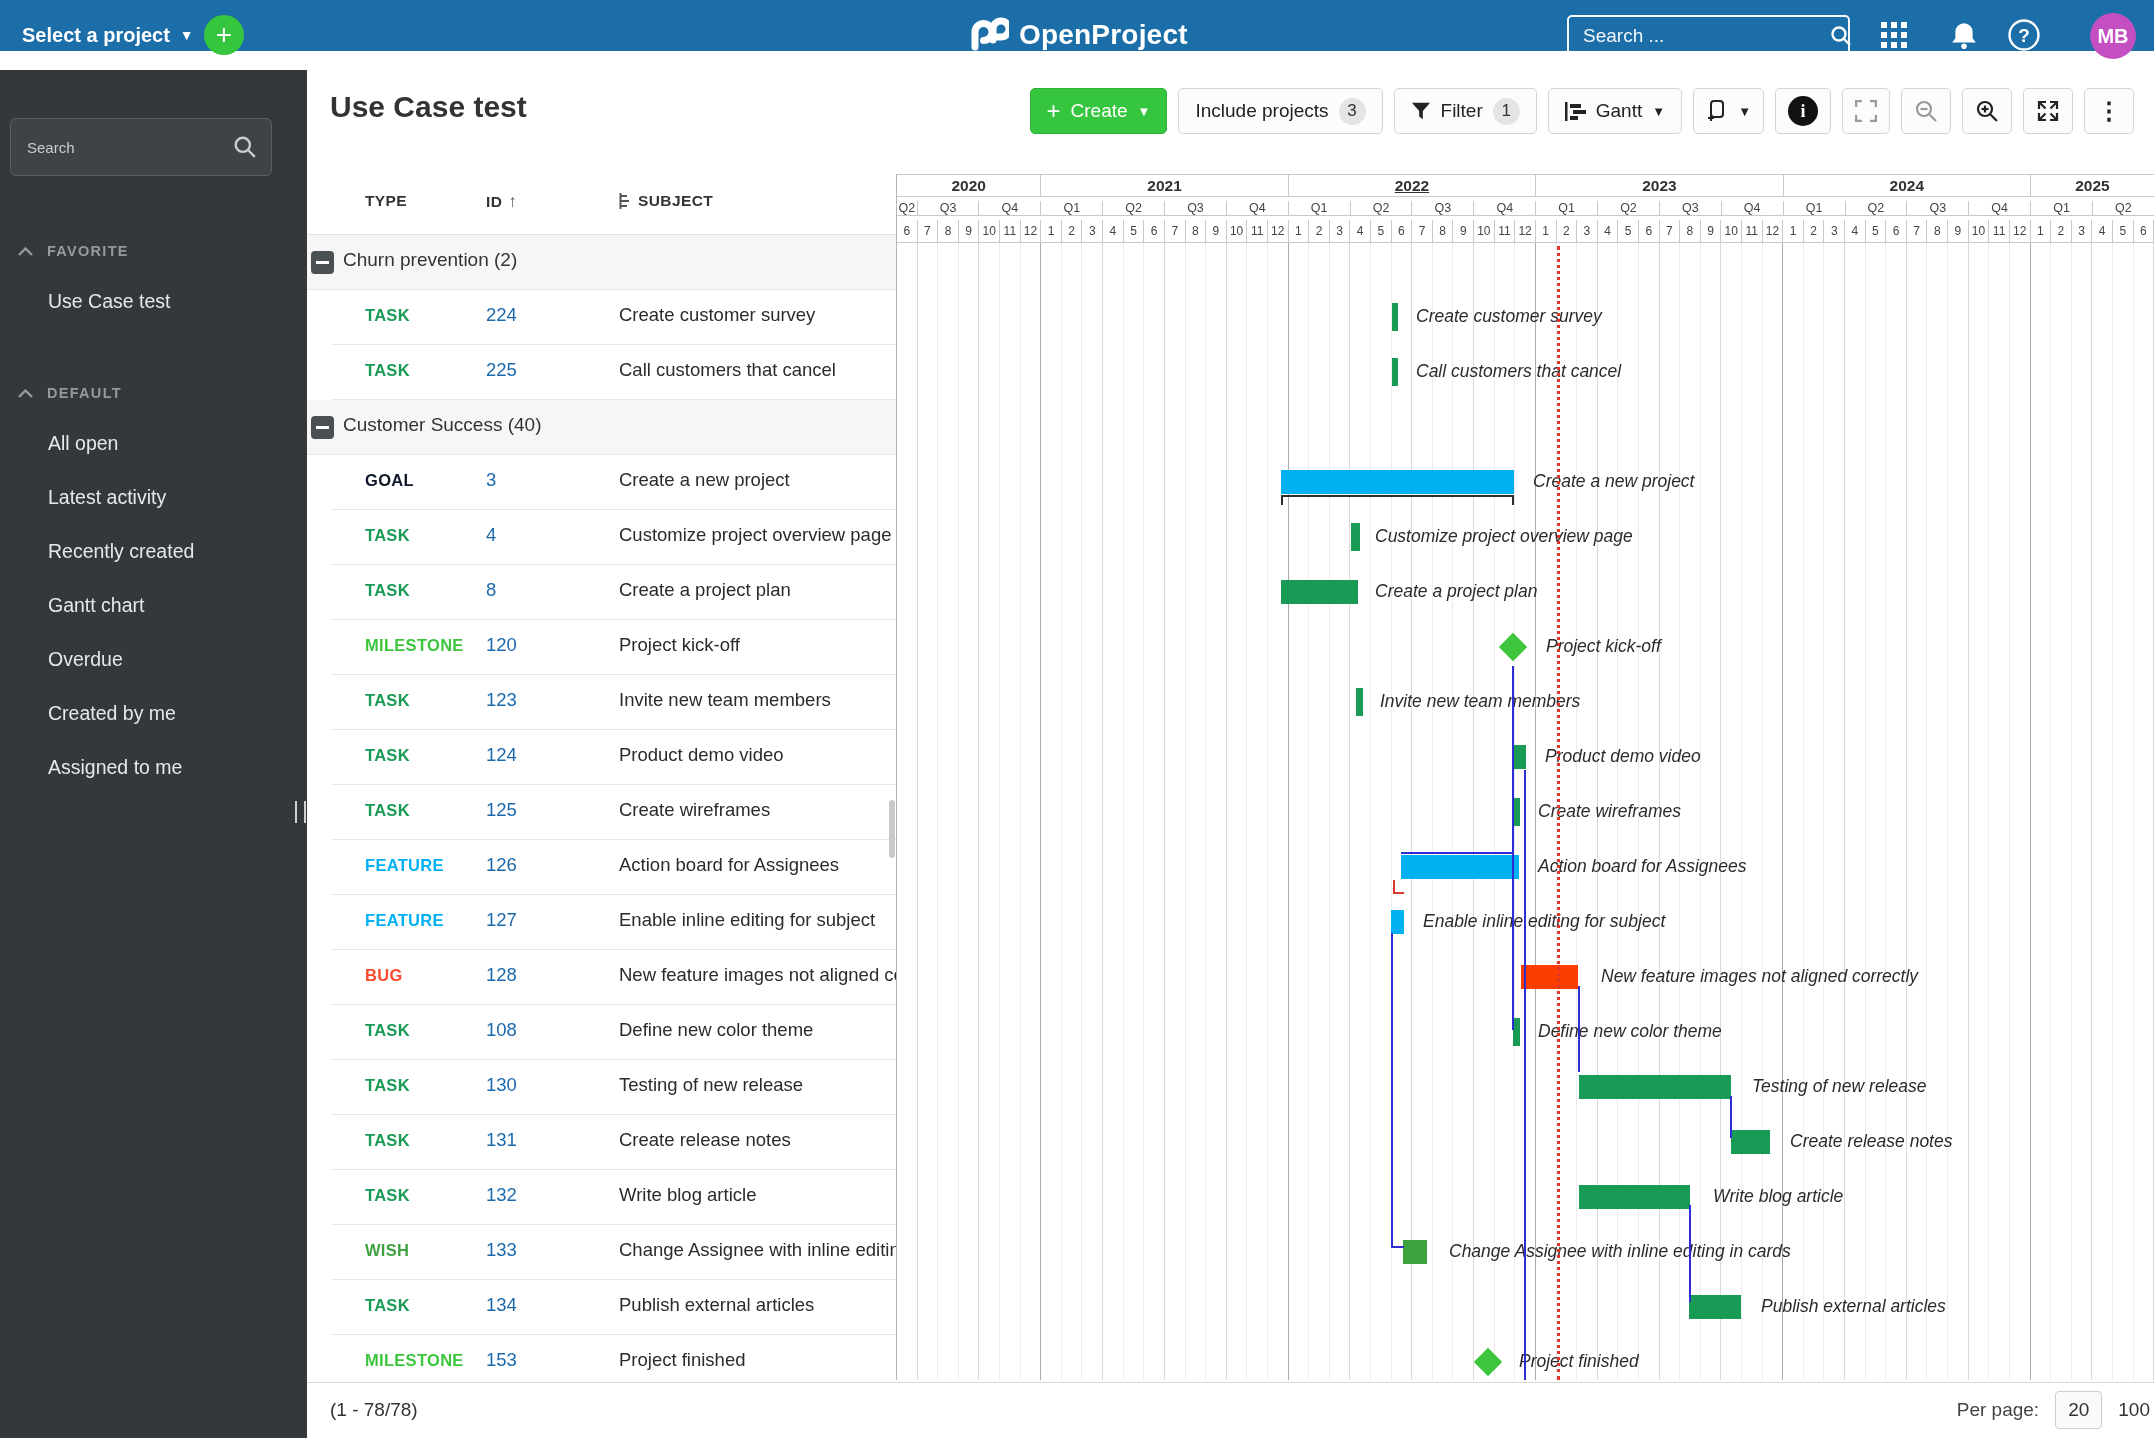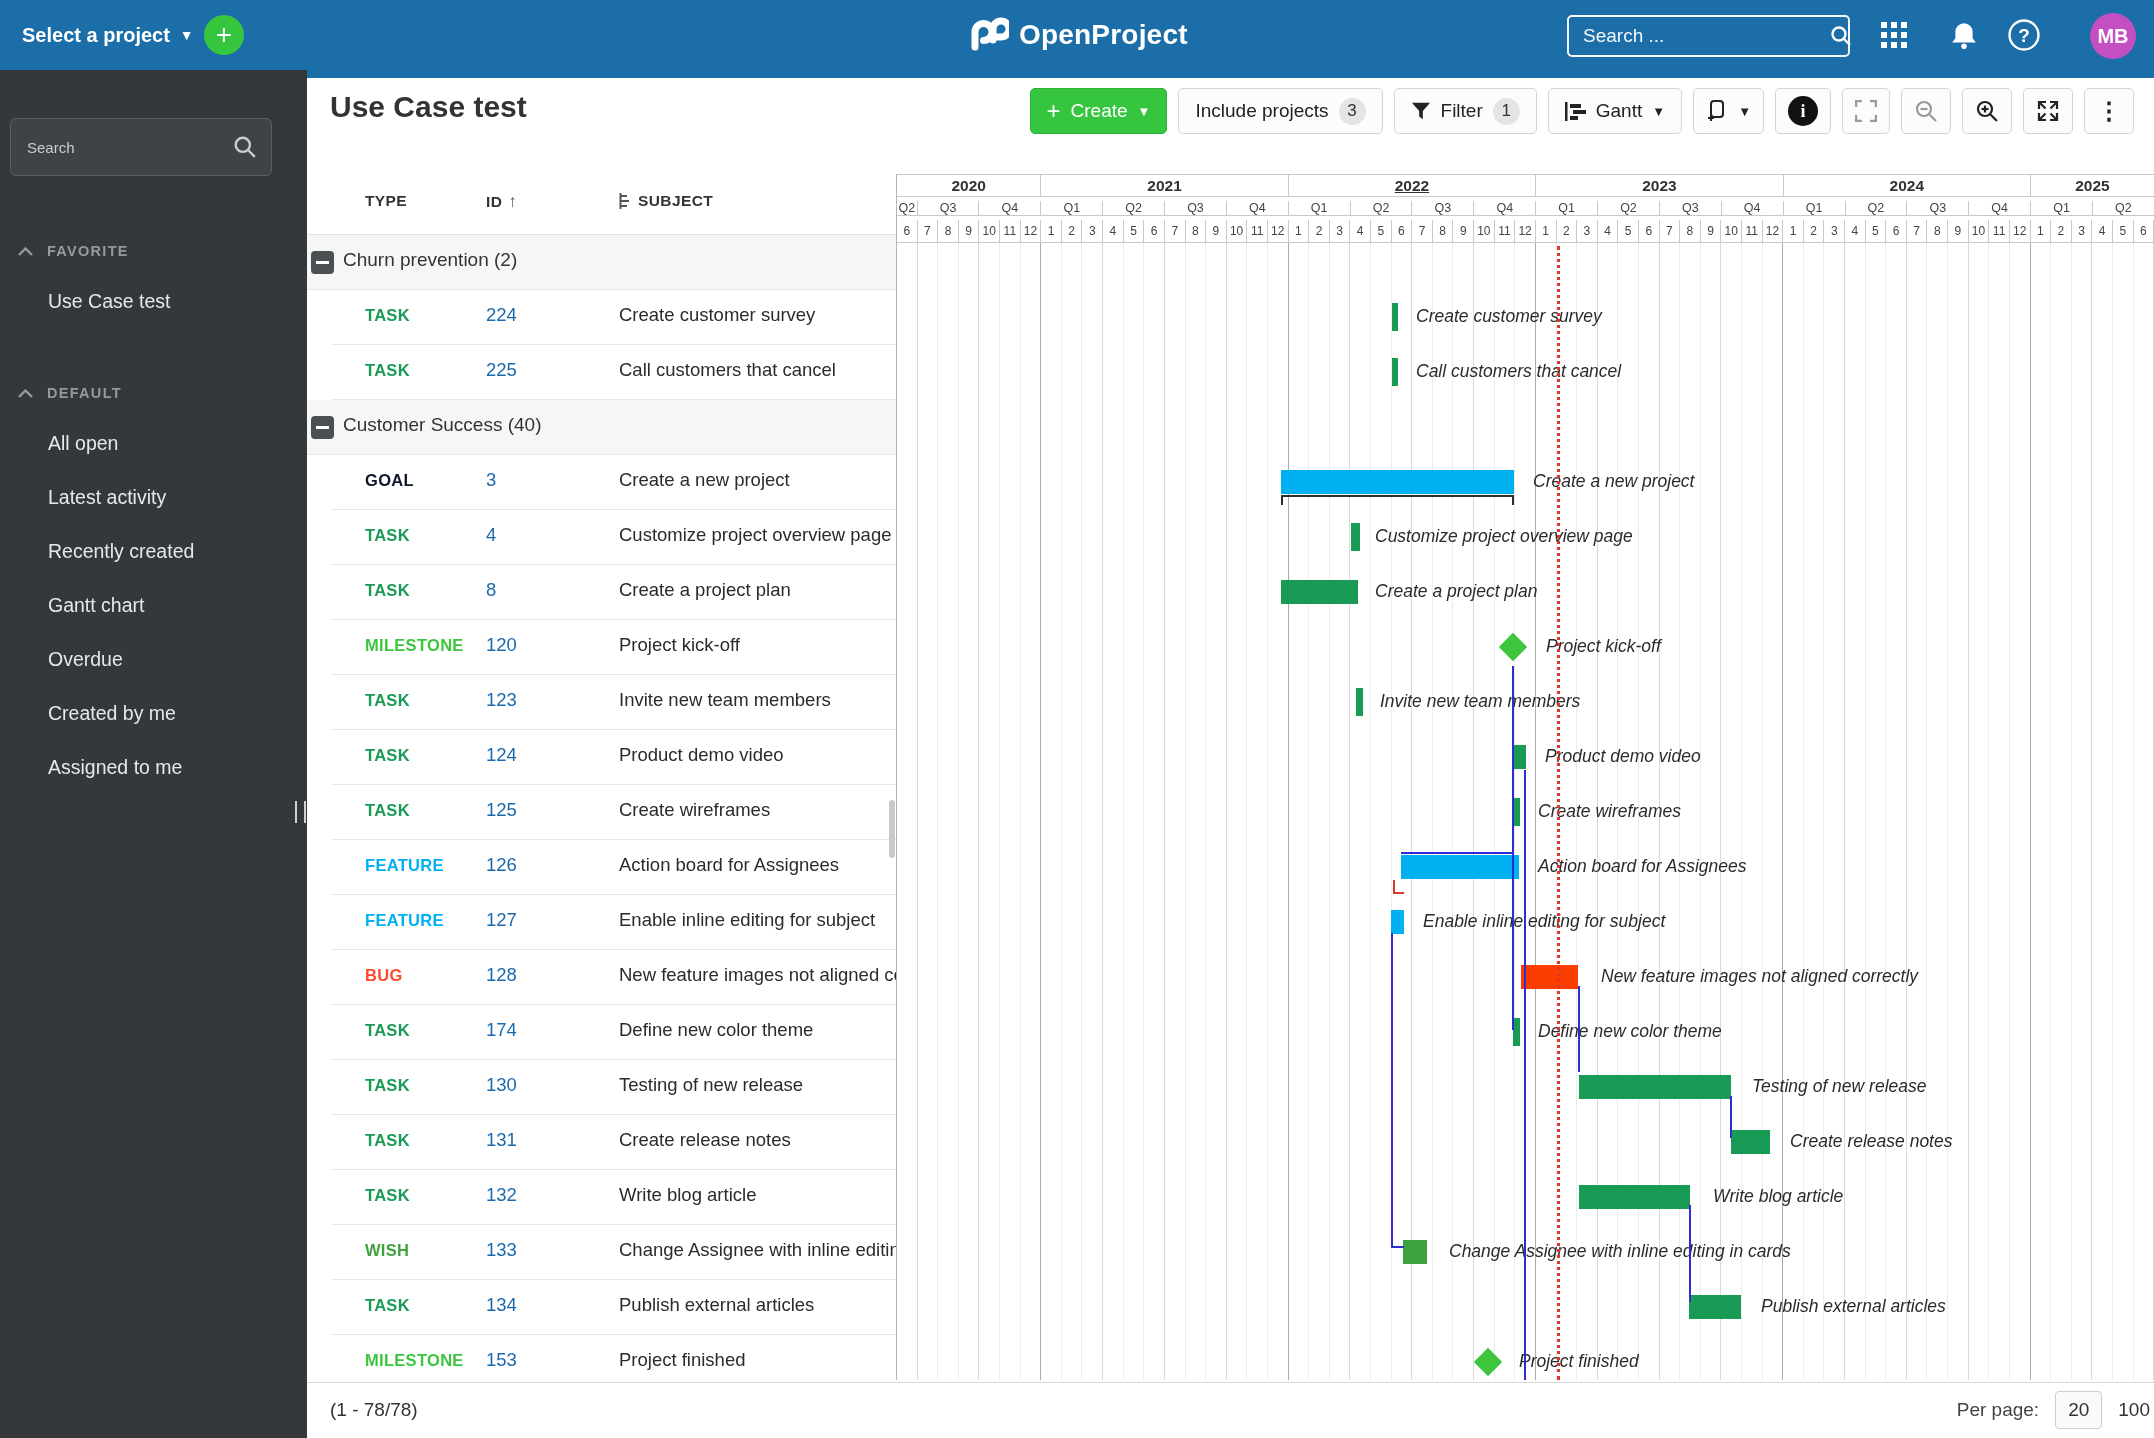--- a/index.html
+++ b/index.html
@@ -1,20 +1,20 @@
 <!DOCTYPE html>
 <html><head>
 <meta charset="utf-8">
 <style>
   html,body{margin:0;padding:0;width:2154px;height:1438px;overflow:hidden;
     font-family:"Liberation Sans",sans-serif;background:#fff;}
   #app{position:absolute;inset:0;width:2154px;height:1438px;overflow:hidden;}
 
   
-  #topbar{position:absolute;left:0;top:0;width:2154px;height:78px;background:#1C6EA8;}
+  #topbar{position:absolute;left:0;top:0;width:2154px;height:51px;background:#1C6EA8;}
   #select-project{position:absolute;left:22px;top:0;height:70px;display:flex;align-items:center;
     color:#fff;font-size:20px;font-weight:700;cursor:pointer;}
   #select-project .caret{margin-left:10px;font-size:14px;}
   #topbar-add{position:absolute;left:204px;top:15px;width:40px;height:40px;border-radius:50%;
     background:#35C53F;color:#fff;font-size:28px;display:flex;align-items:center;justify-content:center;cursor:pointer;}
   #logo{position:absolute;left:967px;top:0;height:70px;display:flex;align-items:center;gap:10px;color:#fff;}
   #logo .brand{font-size:28px;font-weight:700;letter-spacing:.2px;}
   #top-search{position:absolute;left:1567px;top:15px;width:283px;height:42px;box-sizing:border-box;
     border:2px solid rgba(255,255,255,.95);border-radius:5px;display:flex;align-items:center;padding:0 12px;}
   #top-search input{flex:1;background:transparent;border:none;outline:none;color:#fff;font-size:19px;
@@ -382,21 +382,21 @@
         <div class="tcol id">127</div>
         <div class="tcol subj">Enable inline editing for subject</div>
       </div>
       <div class="trow">
         <div class="tcol type" style="color: rgb(255, 74, 47);">BUG</div>
         <div class="tcol id">128</div>
         <div class="tcol subj">New feature images not aligned correctly</div>
       </div>
       <div class="trow">
         <div class="tcol type" style="color: rgb(26, 155, 85);">TASK</div>
-        <div class="tcol id">174</div>
+        <div class="tcol id">108</div>
         <div class="tcol subj">Define new color theme</div>
       </div>
       <div class="trow">
         <div class="tcol type" style="color: rgb(26, 155, 85);">TASK</div>
         <div class="tcol id">130</div>
         <div class="tcol subj">Testing of new release</div>
       </div>
       <div class="trow">
         <div class="tcol type" style="color: rgb(26, 155, 85);">TASK</div>
         <div class="tcol id">131</div>

